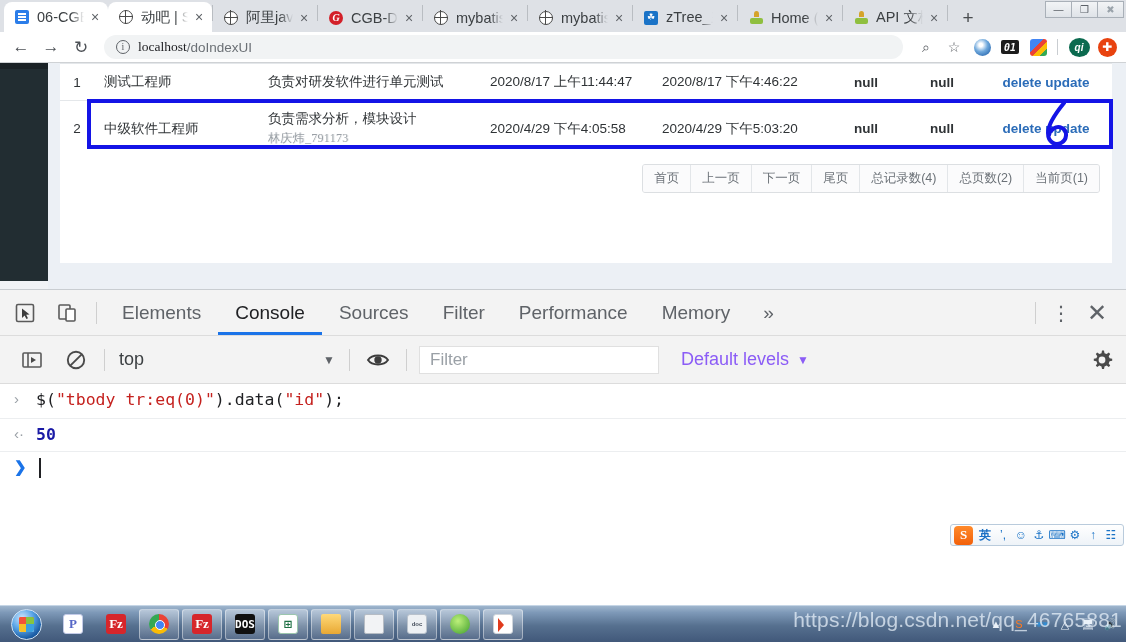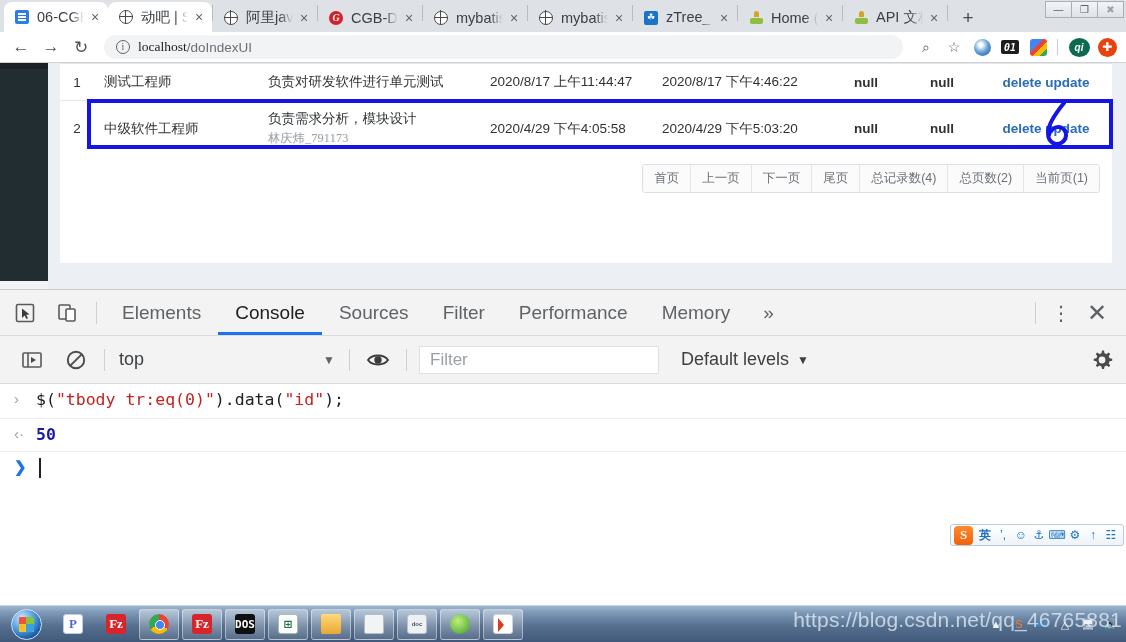--- a/index.html
+++ b/index.html
@@ -278,21 +278,21 @@
     width: 240px; height: 28px;
     background: #ffffff;
     border: 1px solid #e0e0e0;
     display: flex; align-items: center;
     padding: 0 10px;
     font-size: 17px; color: #9aa0a6;
     margin-left: 6px;
   }
   .fb-levels {
     display: flex; align-items: center;
-    font-size: 18px; color: #404040;
+    font-size: 18px; color: #8b5cf6;
     margin-left: 22px;
   }
   .fb-levels .caret { margin-left: 8px; font-size: 12px; }
   .fb-gear { margin-left: auto; width: 44px; height: 44px;
     display:flex;align-items:center;justify-content:center;color:#4a4a4a; padding-right:4px; }
 
   .console-body { position: relative; height: 220px; background:#fff; }
   .con-line {
     display: flex; align-items: flex-start;
     padding: 6px 0 6px 14px;

